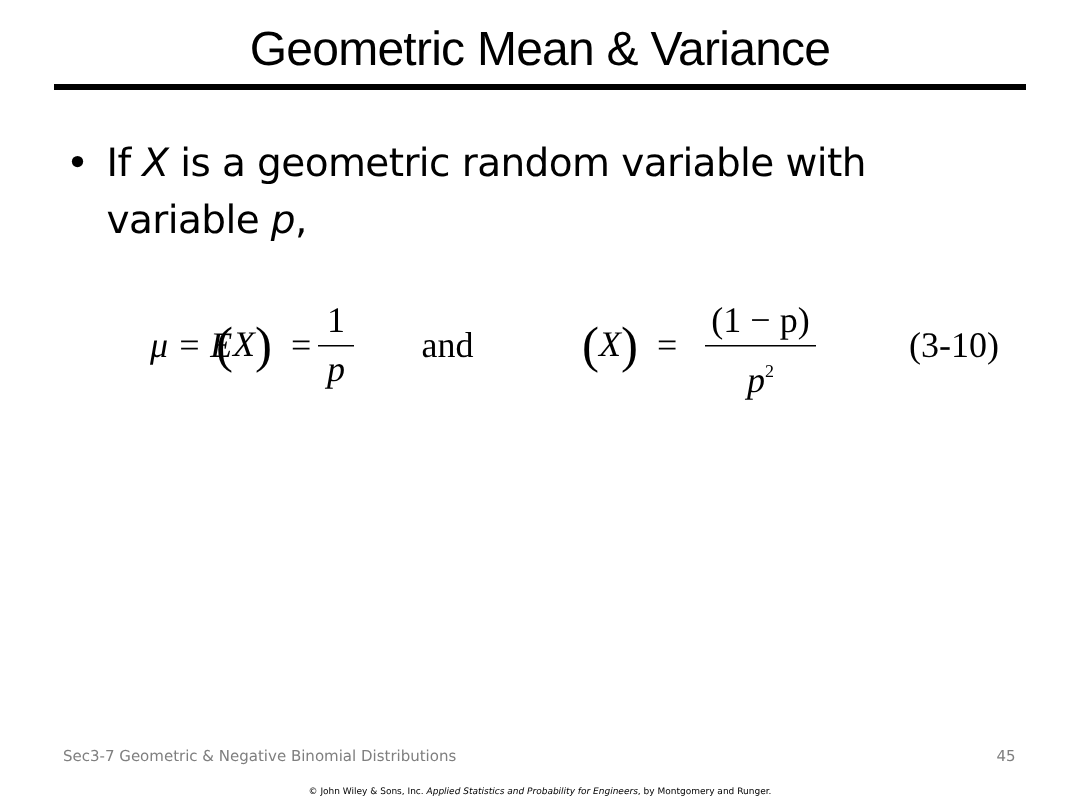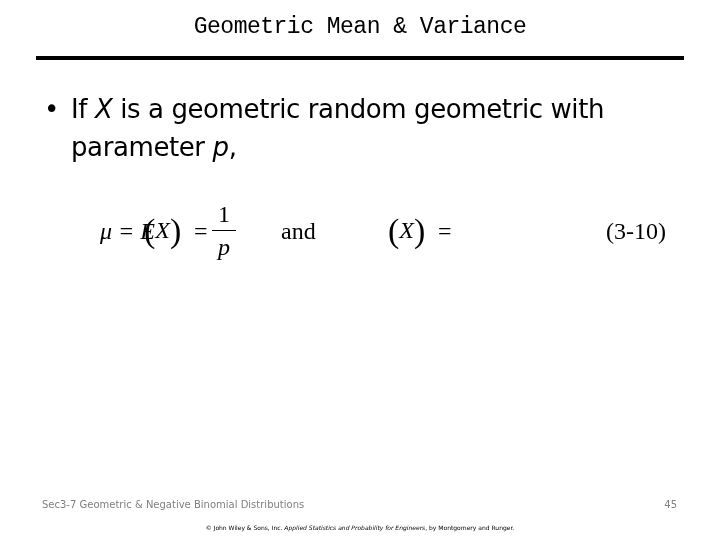--- a/index.html
+++ b/index.html
@@ -2,21 +2,21 @@
 <html><head>
   <meta charset="utf-8">
   <style>
     html, body { margin: 0; padding: 0; }
     body {
       width: 720px; height: 540px; background: #ffffff; position: relative; overflow: hidden;
       font-family: "Liberation Sans", sans-serif; color: #000;
     }
     .slide-title {
       position: absolute; left: 0; top: 14px; width: 720px; text-align: center;
-      font-family: Liberation Mono, monospace; font-size: 23px; letter-spacing: -0.5px;
+      font-family: Liberation Sans, sans-serif; font-size: 32px; letter-spacing: -0.5px;
       color: #000;
     }
     .title-rule {
       position: absolute; left: 36px; top: 56px; width: 648px; height: 4px; background: #000;
     }
     .bullet {
       position: absolute; left: 44px; top: 90px; width: 640px;
       font-family: "DejaVu Sans", sans-serif; font-size: 26px; line-height: 38px; letter-spacing: -0.4px;
     }
     .bullet .dot { position: absolute; left: 0; top: 0; }
@@ -49,35 +49,40 @@
     .copyright i { font-style: italic; }
   </style>
 </head>
 <body>
 
 <div class="slide-title">Geometric Mean &amp; Variance</div>
 <div class="title-rule"></div>
 
 <div class="bullet">
   <span class="dot">•</span>
-  <span class="text"><span>If </span><i>X</i><span> is a geometric random geometric with parameter </span><i>p</i><span>,</span></span>
+  <span class="text"><span>If </span><i>X</i><span> is a geometric random variable with variable </span><i>p</i><span>,</span></span>
 </div>
 
 <div class="formula-row">
 
   <span class="f it" style="left:12px; top:18px;">μ = E</span>
   <span class="f" style="left:56px; top:12px;"><span class="paren">(</span><span class="it">X</span><span class="paren">)</span></span>
   <span class="f" style="left:106px; top:18px;">=</span>
   <span class="frac" style="left:124px; top:0; width:24px;">
     <span class="num">1</span>
     <span class="bar"></span>
     <span class="den it">p</span>
   </span>
   <span class="f" style="left:193px; top:18px;">and</span>
 
   <span class="f" style="left:300px; top:12px;"><span class="paren">(</span><span class="it">X</span><span class="paren">)</span></span>
   <span class="f" style="left:350px; top:18px;">=</span>
+  <span class="frac" style="left:382px; top:0; width:74px;">
+    <span class="num">(1 − p)</span>
+    <span class="bar"></span>
+    <span class="den"><span class="it">p</span><sup>2</sup></span>
+  </span>
   <span class="f" style="left:518px; top:18px;">(3-10)</span>
 </div>
 
 <div class="footer-left">Sec3-7 Geometric &amp; Negative Binomial Distributions</div>
 <div class="footer-page">45</div>
 <div class="copyright"><span>© John Wiley &amp; Sons, Inc. </span><i>Applied Statistics and Probability for Engineers</i><span>, by Montgomery and Runger.</span></div>
 
 </body></html>

